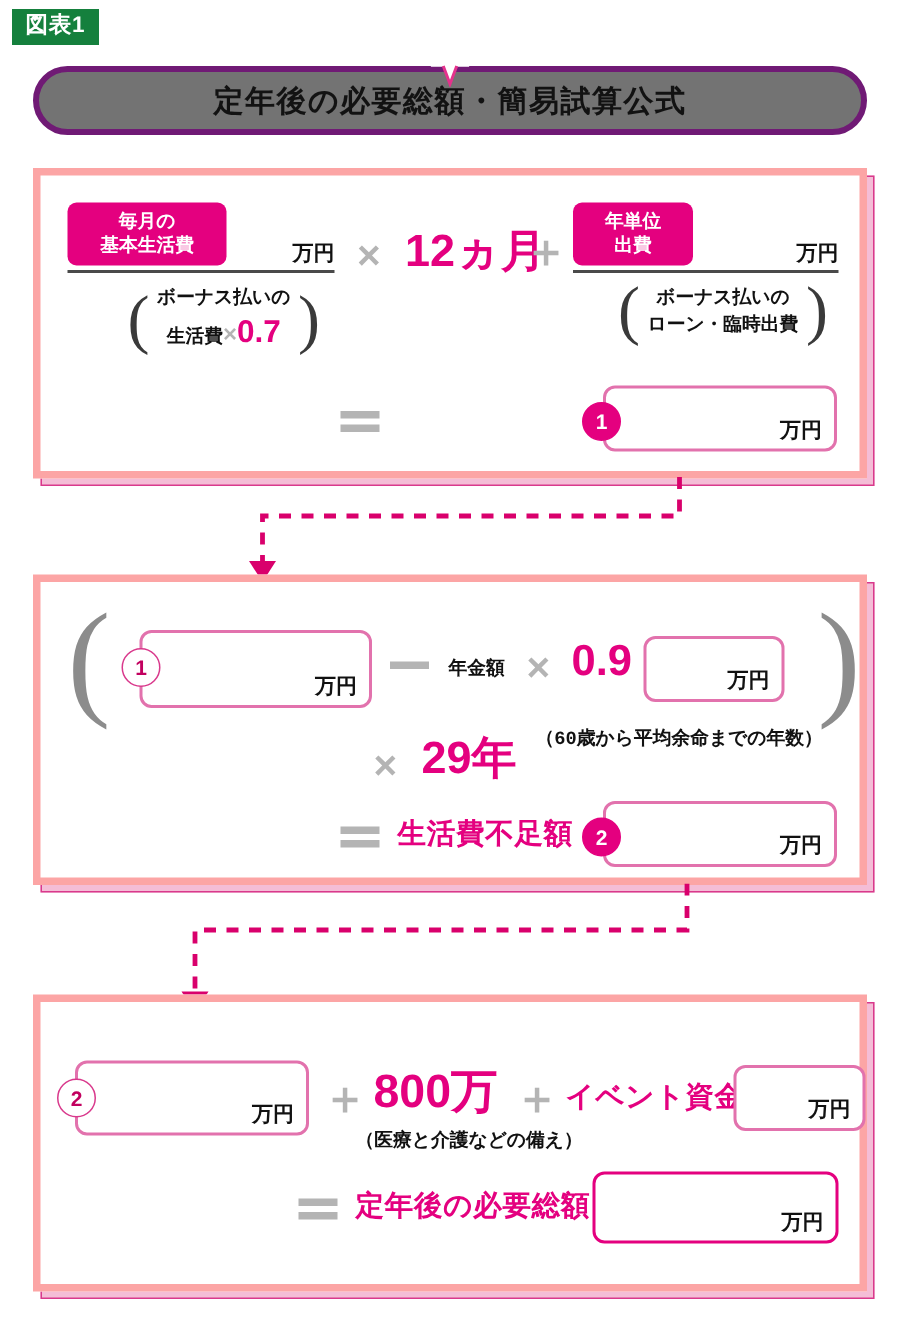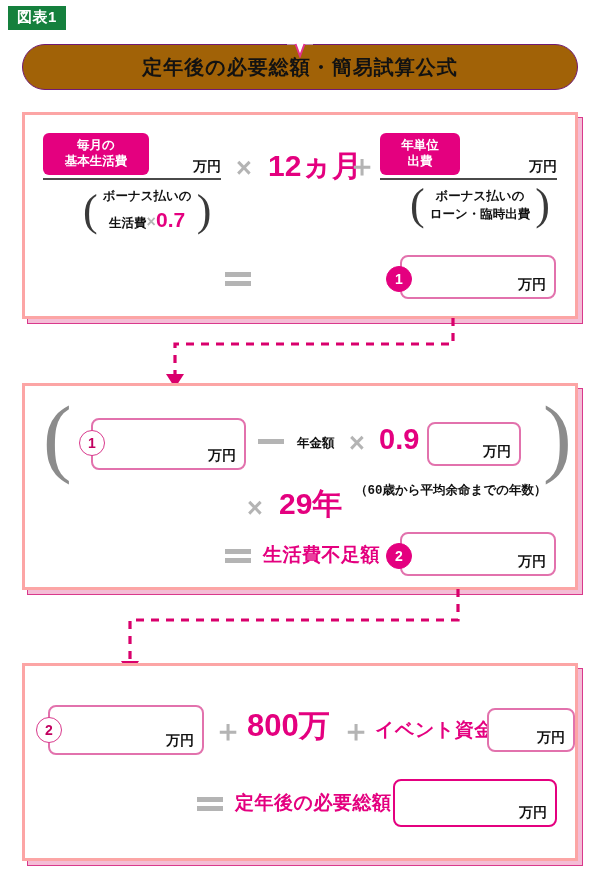--- a/index.html
+++ b/index.html
@@ -34,22 +34,22 @@
   .banner-wrap {
     position: absolute;
     left: 22px;
     top: 44px;
     width: 556px;
     height: 46px;
   }
   .banner {
     position: absolute;
     inset: 0;
-    background: #a16207;
-    border: 1px solid #701a75;
+    background: #737373;
+    border: 4px solid #701a75;
     border-radius: 23px;
     box-sizing: border-box;
     display: flex;
     align-items: center;
     justify-content: center;
   }
   .banner-title {
     font-size: 20px;
     font-weight: bold;
     color: #121212;
@@ -63,21 +63,21 @@
     height: 15px;
     margin-left: -13px;
     overflow: hidden;
   }
   .banner-notch svg { display: block; }
 
   
   .card {
     position: absolute;
     background: #ffffff;
-    border: 3px solid #fca5a5;
+    border: 5px solid #fca5a5;
     box-sizing: border-box;
   }
   .card-shadow {
     position: absolute;
     background: #f4bdd6;
     border: 1px solid #d9398c;
     box-sizing: border-box;
   }
   #card1-shadow { left: 27px; top: 117px; width: 556px; height: 207px; }
   #card1        { left: 22px; top: 112px; width: 556px; height: 207px; }
@@ -348,20 +348,21 @@
 <div class="card-shadow" id="card3-shadow"></div>
 <div class="card" id="card3">
 
   <div class="badge outline" style="left:11px; top:51px;">2</div>
   <div class="box" style="left:23px; top:39px; width:156px; height:50px;">
     <span class="box-unit">万円</span>
   </div>
 
   <div class="op op-plus" style="left:188px; top:50px;">＋</div>
   <div class="pink-num" style="left:222px; top:44px; font-size:31px;">800万</div>
+  <div class="note-small" style="left:210px; top:84px;">（医療と介護などの備え）</div>
 
   <div class="op op-plus" style="left:316px; top:50px;">＋</div>
   <div class="pink-label" style="left:350px; top:54px;">イベント資金</div>
   <div class="box" style="left:462px; top:42px; width:88px; height:44px;">
     <span class="box-unit">万円</span>
   </div>
 
   <div class="eq" style="left:172px; top:131px;"></div>
   <div class="pink-label" style="left:210px; top:127px;">定年後の必要総額</div>
   <div class="box strong" style="left:368px; top:113px; width:164px; height:48px;">

